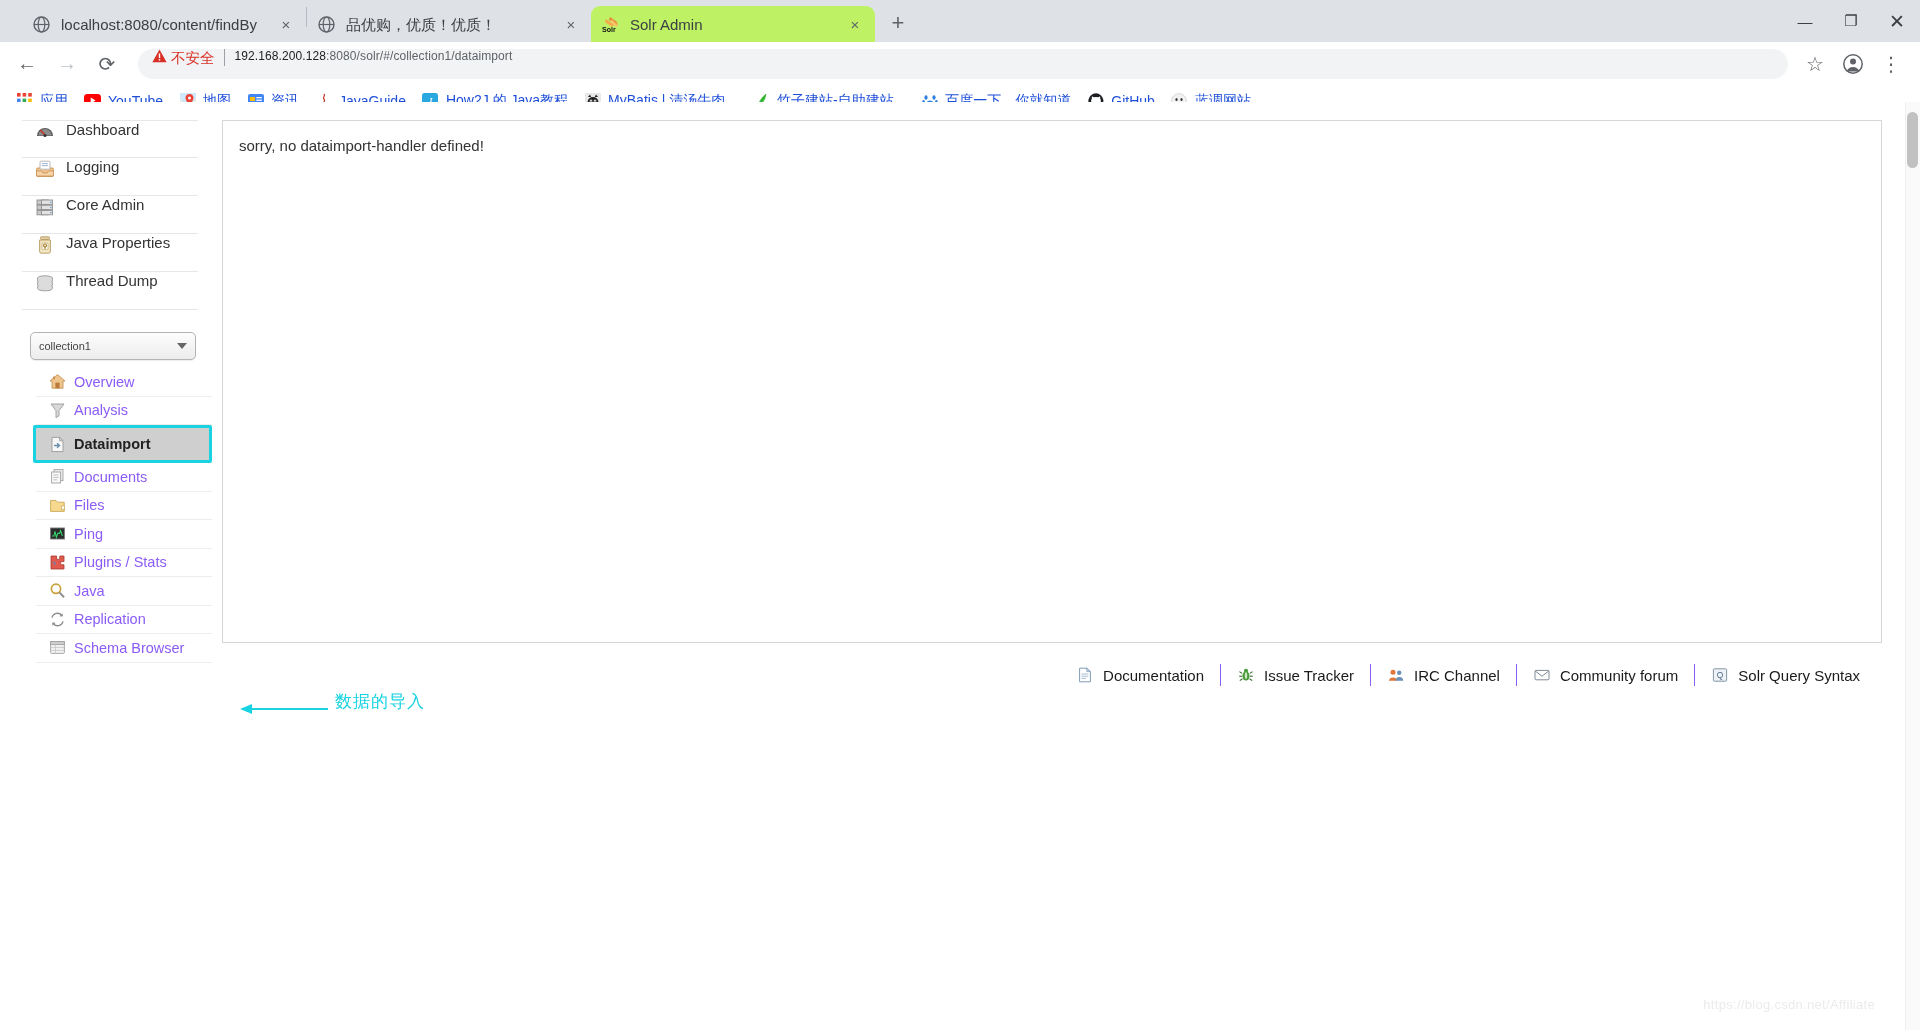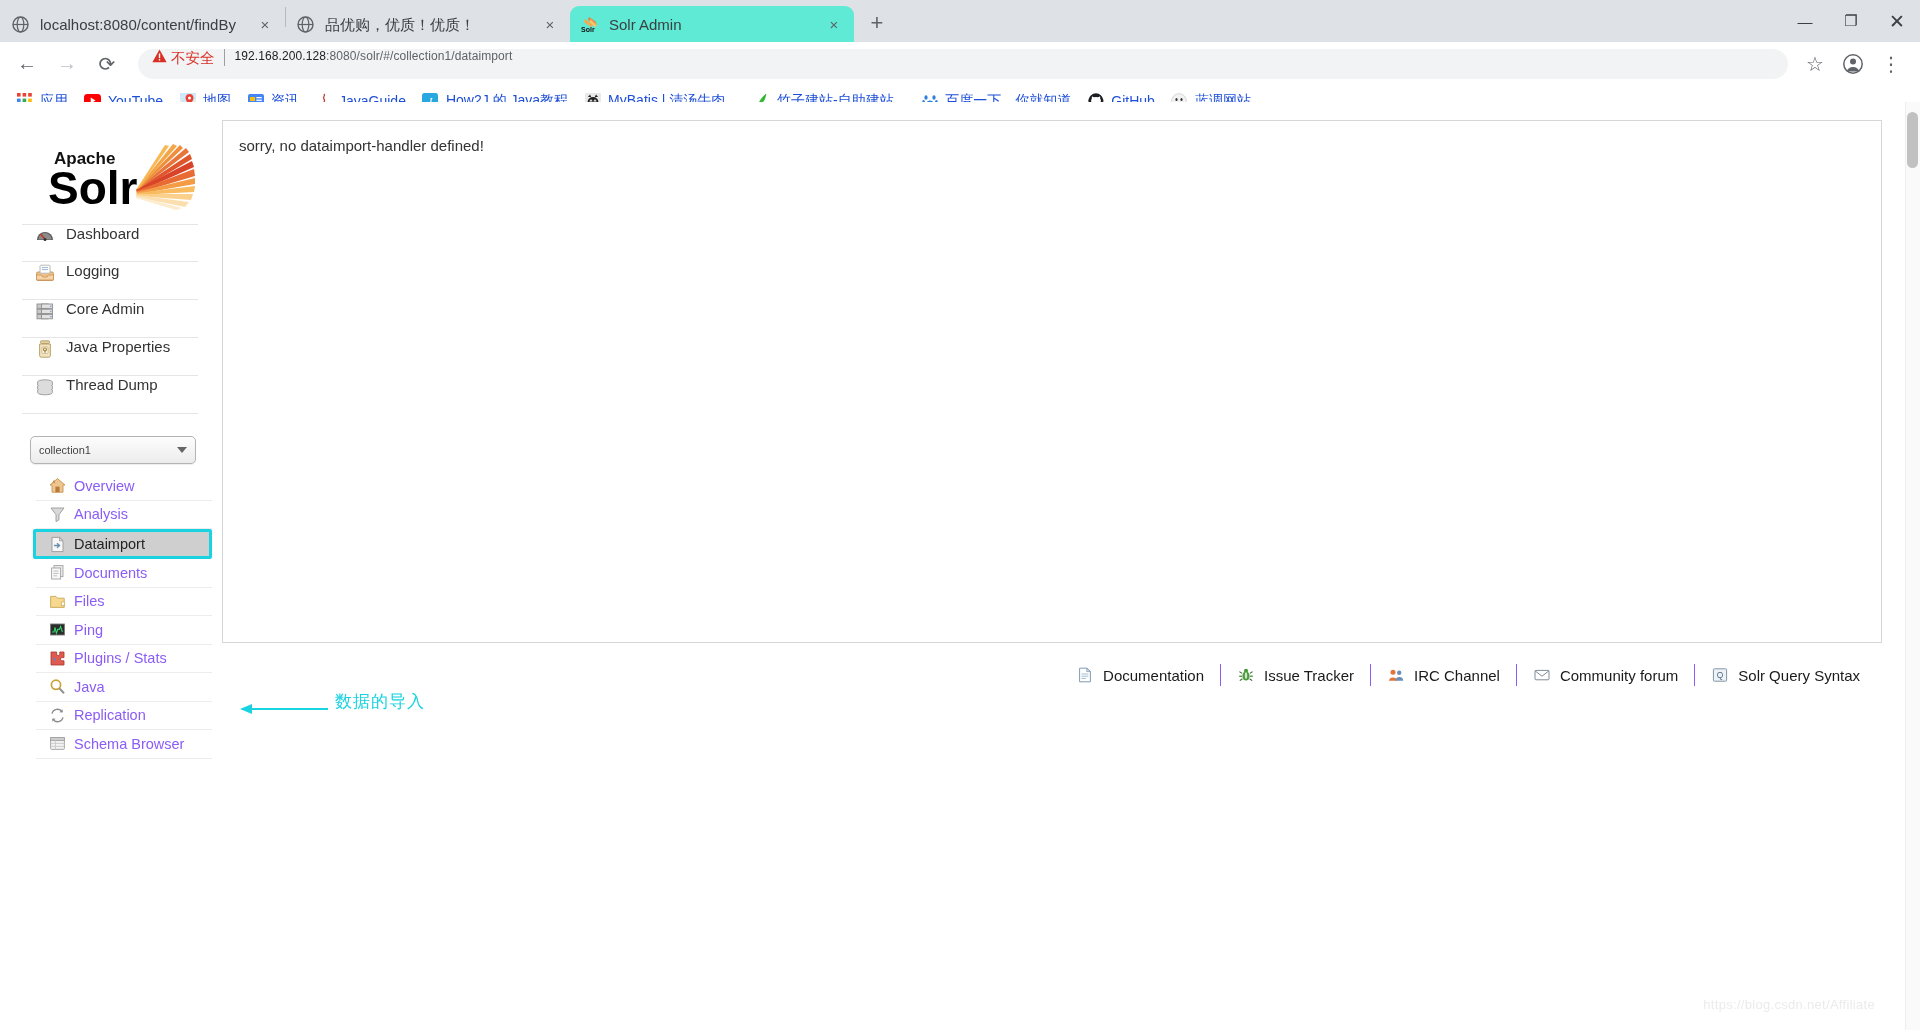--- a/index.html
+++ b/index.html
@@ -10,29 +10,29 @@
     background:#ffffff;
     overflow:hidden;
     position:relative;
   }
 
   
   .browser { width:1920px; height:1030px; position:relative; background:#fff; }
 
   .tabstrip {
     height:42px; background:#dee1e6; position:relative;
-    display:flex; align-items:flex-end; padding-left:1px;
+    display:flex; align-items:flex-end; padding-left:22px;
   }
   .tab {
     height:36px; width:284px; display:flex; align-items:center;
     padding:0 10px; position:relative; font-size:15px; color:#3c4043;
     border-radius:9px 9px 0 0;
   }
   .tab.inactive { background:#dee1e6; }
-  .tab.active { background:#5eead4; }
+  .tab.active { background:#bef264; }
   .tab .favicon {
     width:19px; height:19px; flex:0 0 19px; margin-right:10px;
     display:flex; align-items:center; justify-content:center;
   }
   .tab .title {
     flex:1 1 auto; white-space:nowrap; overflow:hidden;
     text-overflow:clip; font-size:15px; line-height:19px; color:#3c4043;
   }
   .tab .tabclose {
     width:20px; height:20px; flex:0 0 20px; display:flex;
@@ -138,21 +138,21 @@
     height:28.5px; display:flex; align-items:center;
     border-bottom:1px solid #ededed; padding-left:12px; position:relative;
   }
   .menu-sub .mi-icon {
     width:18px; height:18px; flex:0 0 18px; margin-right:8px;
     display:flex; align-items:center; justify-content:center;
   }
   .menu-sub .mi-label { font-size:14.5px; color:#8b5cf6; }
   .menu-sub li.selected {
     background:#cfcfcf; border:3px solid #19d3e0; border-radius:2px;
-    height:30px; margin-left:-3px; padding-left:12px;
+    height:38px; margin-left:-3px; padding-left:12px;font-weight:bold;
   }
   .menu-sub li.selected .mi-label { color:#222; }
 
   
   .content-box {
     position:absolute; left:222px; top:18px; width:1660px; height:523px;
     border:1px solid #d6d6d6; background:#fff;
   }
   .no-handler { position:absolute; left:16px; top:16px; font-size:15px; color:#333; }
 
@@ -412,40 +412,20 @@
       <span>蓝调网站</span>
     </div>
   </div>
 
   <div class="page">
 
     <div class="solr-app">
 
       <div class="sidebar">
 
-        <div class="solr-logo">
-          <svg width="160" height="78" viewBox="0 0 160 78">
-            <g>
-              <path d="M96 58 L150 22 L152 27 L98 59 Z" fill="#e0562b"></path>
-              <path d="M96 58 L146 16 L149 20 L97 59 Z" fill="#e8763a"></path>
-              <path d="M96 58 L140 13 L143 16 L97 59 Z" fill="#ef8f3c"></path>
-              <path d="M96 58 L133 12 L137 14 L97 59 Z" fill="#f4a545"></path>
-              <path d="M96 58 L125 13 L129 14 L97 59 Z" fill="#f8b954"></path>
-              <path d="M96 58 L152 29 L154 35 L98 60 Z" fill="#d9432a"></path>
-              <path d="M96 59 L154 37 L155 44 L98 61 Z" fill="#e86b33"></path>
-              <path d="M96 60 L155 46 L155 52 L98 62 Z" fill="#f39b45"></path>
-              <path d="M96 61 L155 54 L154 60 L98 63 Z" fill="#f8bb60"></path>
-              <path d="M96 62 L153 62 L151 68 L97 64 Z" fill="#fbd08a"></path>
-              <path d="M96 63 L149 70 L145 75 L96 65 Z" fill="#fcdfae"></path>
-              <path d="M96 64 L142 76 L136 78 L96 66 Z" fill="#fdeccc"></path>
-            </g>
-            <text x="14" y="32" font-family="Liberation Sans, sans-serif" font-size="17" font-weight="bold" fill="#111">Apache</text>
-            <text x="8" y="72" font-family="Liberation Sans, sans-serif" font-size="46" font-weight="bold" fill="#000">Solr</text>
-          </svg>
-        </div>
 
         <ul class="menu-main">
           <li>
             <span class="mi-icon">
               <svg width="20" height="20" viewBox="0 0 20 20">
                   <path d="M2 14 a8 8 0 0 1 16 0 Z" fill="#5a5a5a"></path>
                   <path d="M3.4 13.6 a6.6 6.6 0 0 1 13.2 0 Z" fill="#8c8c8c"></path>
                   <line x1="10" y1="13" x2="5.4" y2="8" stroke="#c0392b" stroke-width="1.8"></line>
                   <circle cx="10" cy="13.4" r="1.5" fill="#333"></circle>
                 </svg>

